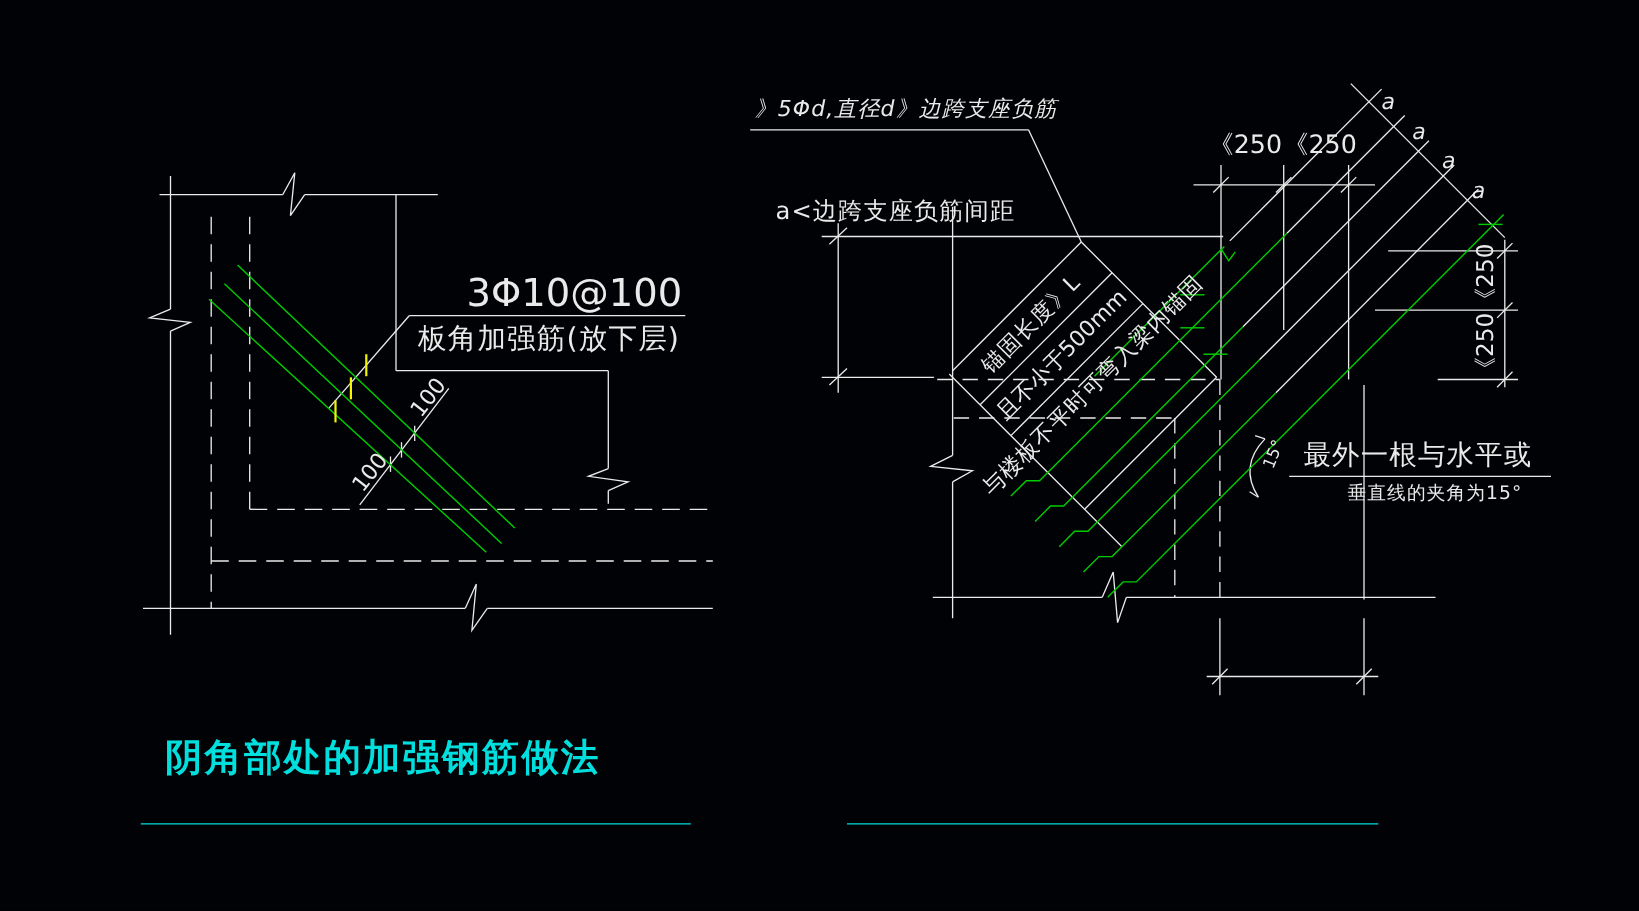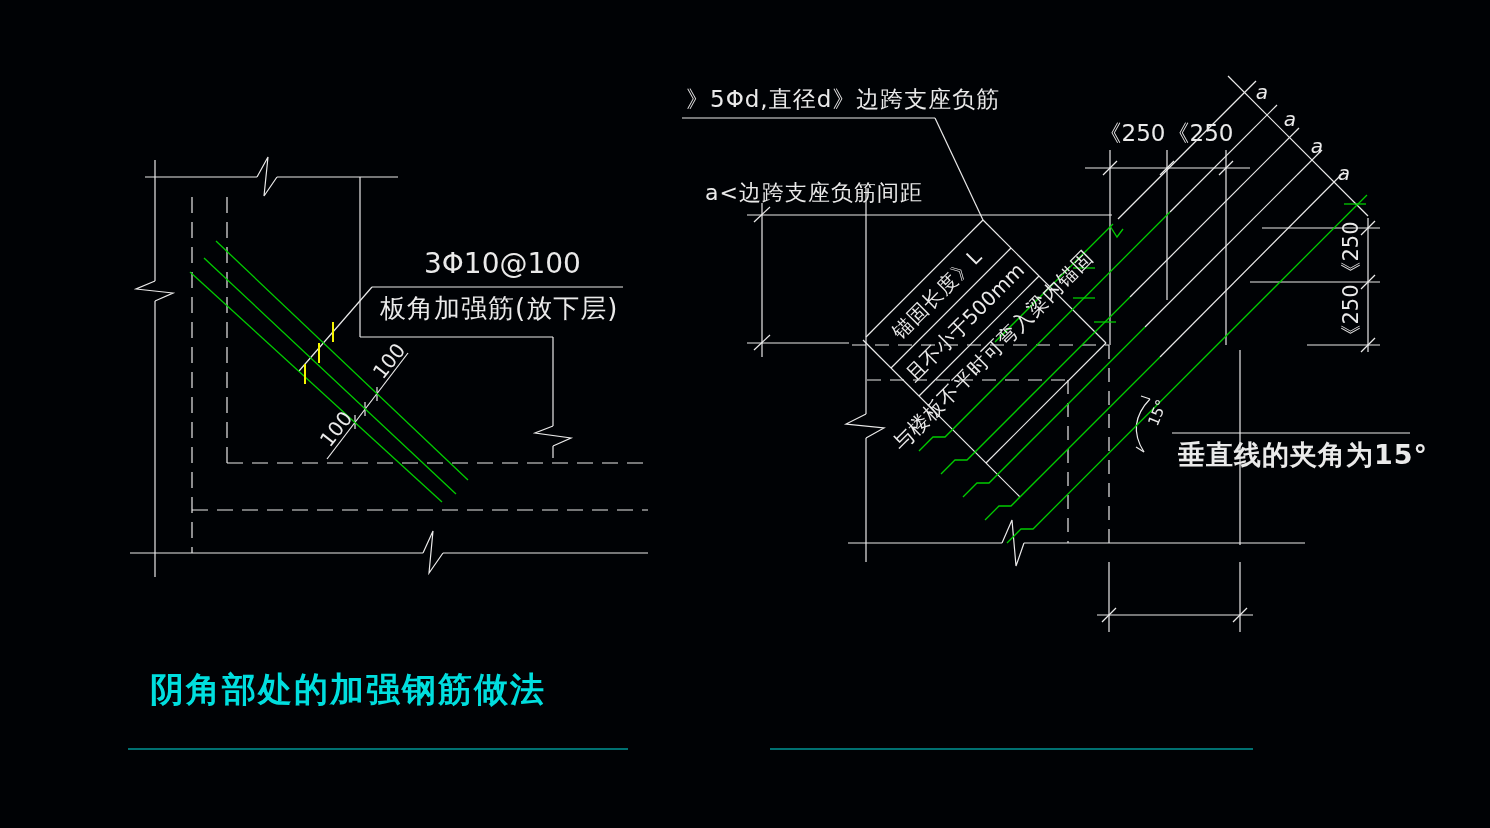--- a/index.html
+++ b/index.html
@@ -153,41 +153,42 @@
 
       <path d="M1073,268 L1095,268"></path>
       <path d="M1073,298 L1095,298"></path>
       <path d="M1094,322 L1116,322"></path>
       <path d="M1344,204 L1366,204"></path>
     </g>
 
     <path d="M770,749 L1253,749" stroke="#00dede" stroke-width="1.2"></path>
   </svg>
 
-  <div class="txt" style="left:424px;top:250px;font-size:28px;">3Φ10@100</div>
+  <div class="txt" style="left:424px;top:250px;font-size:35px;">3Φ10@100</div>
   <div class="txt cjk" style="left:380px;top:295px;font-size:26px;">板角加强筋(放下层)</div>
   <div class="txt rot center" style="left:389px;top:361px;font-size:20px;transform:translate(-50%,-50%) rotate(-52deg);">100</div>
   <div class="txt rot center" style="left:336px;top:429px;font-size:20px;transform:translate(-50%,-50%) rotate(-52deg);">100</div>
   <div class="txt title" style="left:150px;top:672px;">阴角部处的加强钢筋做法</div>
 
-  <div class="txt cjk" style="left:686px;top:88px;font-size:23px;">》5Φd,直径d》边跨支座负筋</div>
+  <div class="txt cjk" style="left:686px;top:88px;font-size:20px;font-style:italic;">》5Φd,直径d》边跨支座负筋</div>
   <div class="txt cjk" style="left:705px;top:140px;font-size:22px;margin-top:42px;">a&lt;边跨支座负筋间距</div>
 
   <div class="txt rot center cjk" style="left:937px;top:294px;font-size:20px;transform:translate(-50%,-50%) rotate(-45deg);">锚固长度》L</div>
   <div class="txt rot center" style="left:965px;top:322px;font-size:20px;transform:translate(-50%,-50%) rotate(-45deg);">且不小于500mm</div>
   <div class="txt rot center cjk" style="left:993px;top:350px;font-size:20px;transform:translate(-50%,-50%) rotate(-45deg);">与楼板不平时可弯入梁内锚固</div>
 
   <div class="txt center" style="left:1132px;top:133px;font-size:23px;transform:translate(-50%,-50%);">《250</div>
   <div class="txt center" style="left:1200px;top:133px;font-size:23px;transform:translate(-50%,-50%);">《250</div>
 
   <div class="txt rot center" style="left:1351px;top:252px;font-size:21px;transform:translate(-50%,-50%) rotate(-90deg);">《250</div>
   <div class="txt rot center" style="left:1351px;top:315px;font-size:21px;transform:translate(-50%,-50%) rotate(-90deg);">《250</div>
 
   <div class="txt ital center" style="left:1262px;top:92px;font-size:20px;transform:translate(-50%,-50%);">a</div>
   <div class="txt ital center" style="left:1290px;top:119px;font-size:20px;transform:translate(-50%,-50%);">a</div>
   <div class="txt ital center" style="left:1317px;top:146px;font-size:20px;transform:translate(-50%,-50%);">a</div>
   <div class="txt ital center" style="left:1344px;top:173px;font-size:20px;transform:translate(-50%,-50%);">a</div>
 
   <div class="txt rot center" style="left:1158px;top:413px;font-size:15px;transform:translate(-50%,-50%) rotate(-68deg);">15°</div>
-  <div class="txt cjk" style="left:1178px;top:441px;font-size:27px;font-weight:bold;">垂直线的夹角为15°</div>
+  <div class="txt cjk" style="left:1185px;top:401px;font-size:25px;">最外一根与水平或</div>
+  <div class="txt cjk" style="left:1225px;top:441px;font-size:17px;">垂直线的夹角为15°</div>
 
 
 </div>
 
 </body></html>

